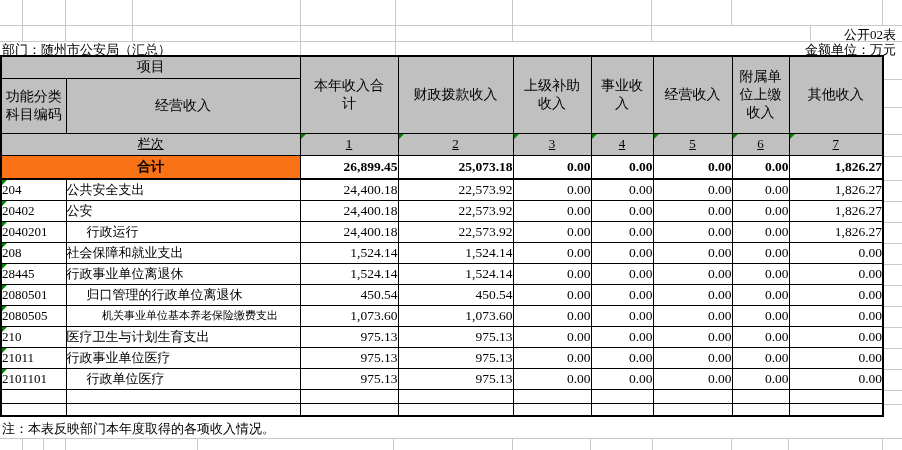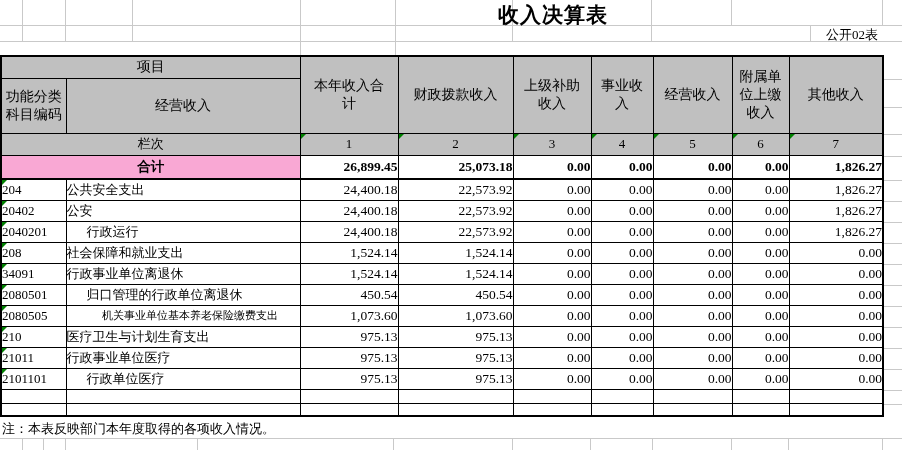--- a/index.html
+++ b/index.html
@@ -13,21 +13,21 @@
   }
   
   .gridline{position:absolute;background:#c9c9c9;}
   .gridline.h{height:1px;}
   .gridline.v{width:1px;}
 
   .title{
     position:absolute;top:1px;left:553px;transform:translateX(-50%);
     font-size:21px;font-weight:bold;letter-spacing:1px;white-space:nowrap;
   }
-  .table-code{position:absolute;top:26px;right:24px;font-size:13px;white-space:nowrap;}
+  .table-code{position:absolute;top:26px;right:6px;font-size:13px;white-space:nowrap;}
   .dept{position:absolute;top:41px;left:2px;font-size:13px;white-space:nowrap;}
   .unit{position:absolute;top:41px;right:6px;font-size:13px;white-space:nowrap;}
 
   table.rev{
     position:absolute;top:55px;left:0;
     width:882px;
     border-collapse:collapse;table-layout:fixed;
     border:2px solid #000;
     background:#fff;
     font-family:inherit;
@@ -40,25 +40,25 @@
   }
   thead th{
     background:#c0c0c0;font-weight:normal;
     font-size:14px;line-height:1.28;
     text-align:center;white-space:pre-line;
   }
   thead tr.r1{height:22px;}
   thead tr.r2{height:55px;}
   tr.lanci{height:22px;}
   tr.lanci td{
-    background:#c0c0c0;text-align:center;font-size:13px;position:relative;
+    background:#c0c0c0;text-align:center;font-size:13px;position:relative;text-decoration:underline;
   }
   tr.total{height:24px;}
   tr.total td{font-weight:bold;font-size:13.5px;border-bottom:2px solid #000;}
-  tr.total td.label{background:#f9a8d4;text-align:center;}
+  tr.total td.label{background:#f97316;text-align:center;}
   td.val{text-align:right;padding-right:4px;font-size:13.5px;white-space:nowrap;}
   #rows-body tr{height:21px;}
   #rows-body tr.empty-row{height:14px;}
   #rows-body tr.empty-row:last-child{height:13px;}
   td.code{font-size:13px;padding-left:2px;position:relative;white-space:nowrap;}
   td.name{font-size:13px;padding-left:3px;white-space:nowrap;}
   td.name.indent{padding-left:20px;}
   #rows-body tr:nth-child(7) td.name{font-size:11px;padding-left:14px;text-align:center;}
   .tri{
     position:absolute;top:0;left:0;width:0;height:0;
@@ -107,22 +107,23 @@
       <div class="gridline v" style="left: 197px; top: 439px; height: 11px;"></div>
       <div class="gridline v" style="left: 393px; top: 439px; height: 11px;"></div>
       <div class="gridline v" style="left: 512px; top: 439px; height: 11px;"></div>
       <div class="gridline v" style="left: 590px; top: 439px; height: 11px;"></div>
       <div class="gridline v" style="left: 652px; top: 439px; height: 11px;"></div>
       <div class="gridline v" style="left: 731px; top: 439px; height: 11px;"></div>
       <div class="gridline v" style="left: 788px; top: 439px; height: 11px;"></div>
       <div class="gridline v" style="left: 882px; top: 439px; height: 11px;"></div>
     </div>
 
-  <div class="title">收入决算表</div>
   <div class="table-code">公开02表</div>
+  <div class="dept">部门：随州市公安局（汇总）</div>
+  <div class="unit">金额单位：万元</div>
 
   <table class="rev">
     <colgroup>
       <col style="width:65px">
         <col style="width:234px">
         <col style="width:98px">
       <col style="width:115px">
         <col style="width:78px">
         <col style="width:62px">
       <col style="width:79px">
@@ -212,21 +213,21 @@
           <td class="name">社会保障和就业支出</td>
           <td class="val">1,524.14</td>
           <td class="val">1,524.14</td>
           <td class="val">0.00</td>
           <td class="val">0.00</td>
           <td class="val">0.00</td>
           <td class="val">0.00</td>
           <td class="val">0.00</td>
         </tr>
         <tr>
-          <td class="code"><span class="tri"></span><span>34091</span></td>
+          <td class="code"><span class="tri"></span><span>28445</span></td>
           <td class="name">行政事业单位离退休</td>
           <td class="val">1,524.14</td>
           <td class="val">1,524.14</td>
           <td class="val">0.00</td>
           <td class="val">0.00</td>
           <td class="val">0.00</td>
           <td class="val">0.00</td>
           <td class="val">0.00</td>
         </tr>
         <tr>

